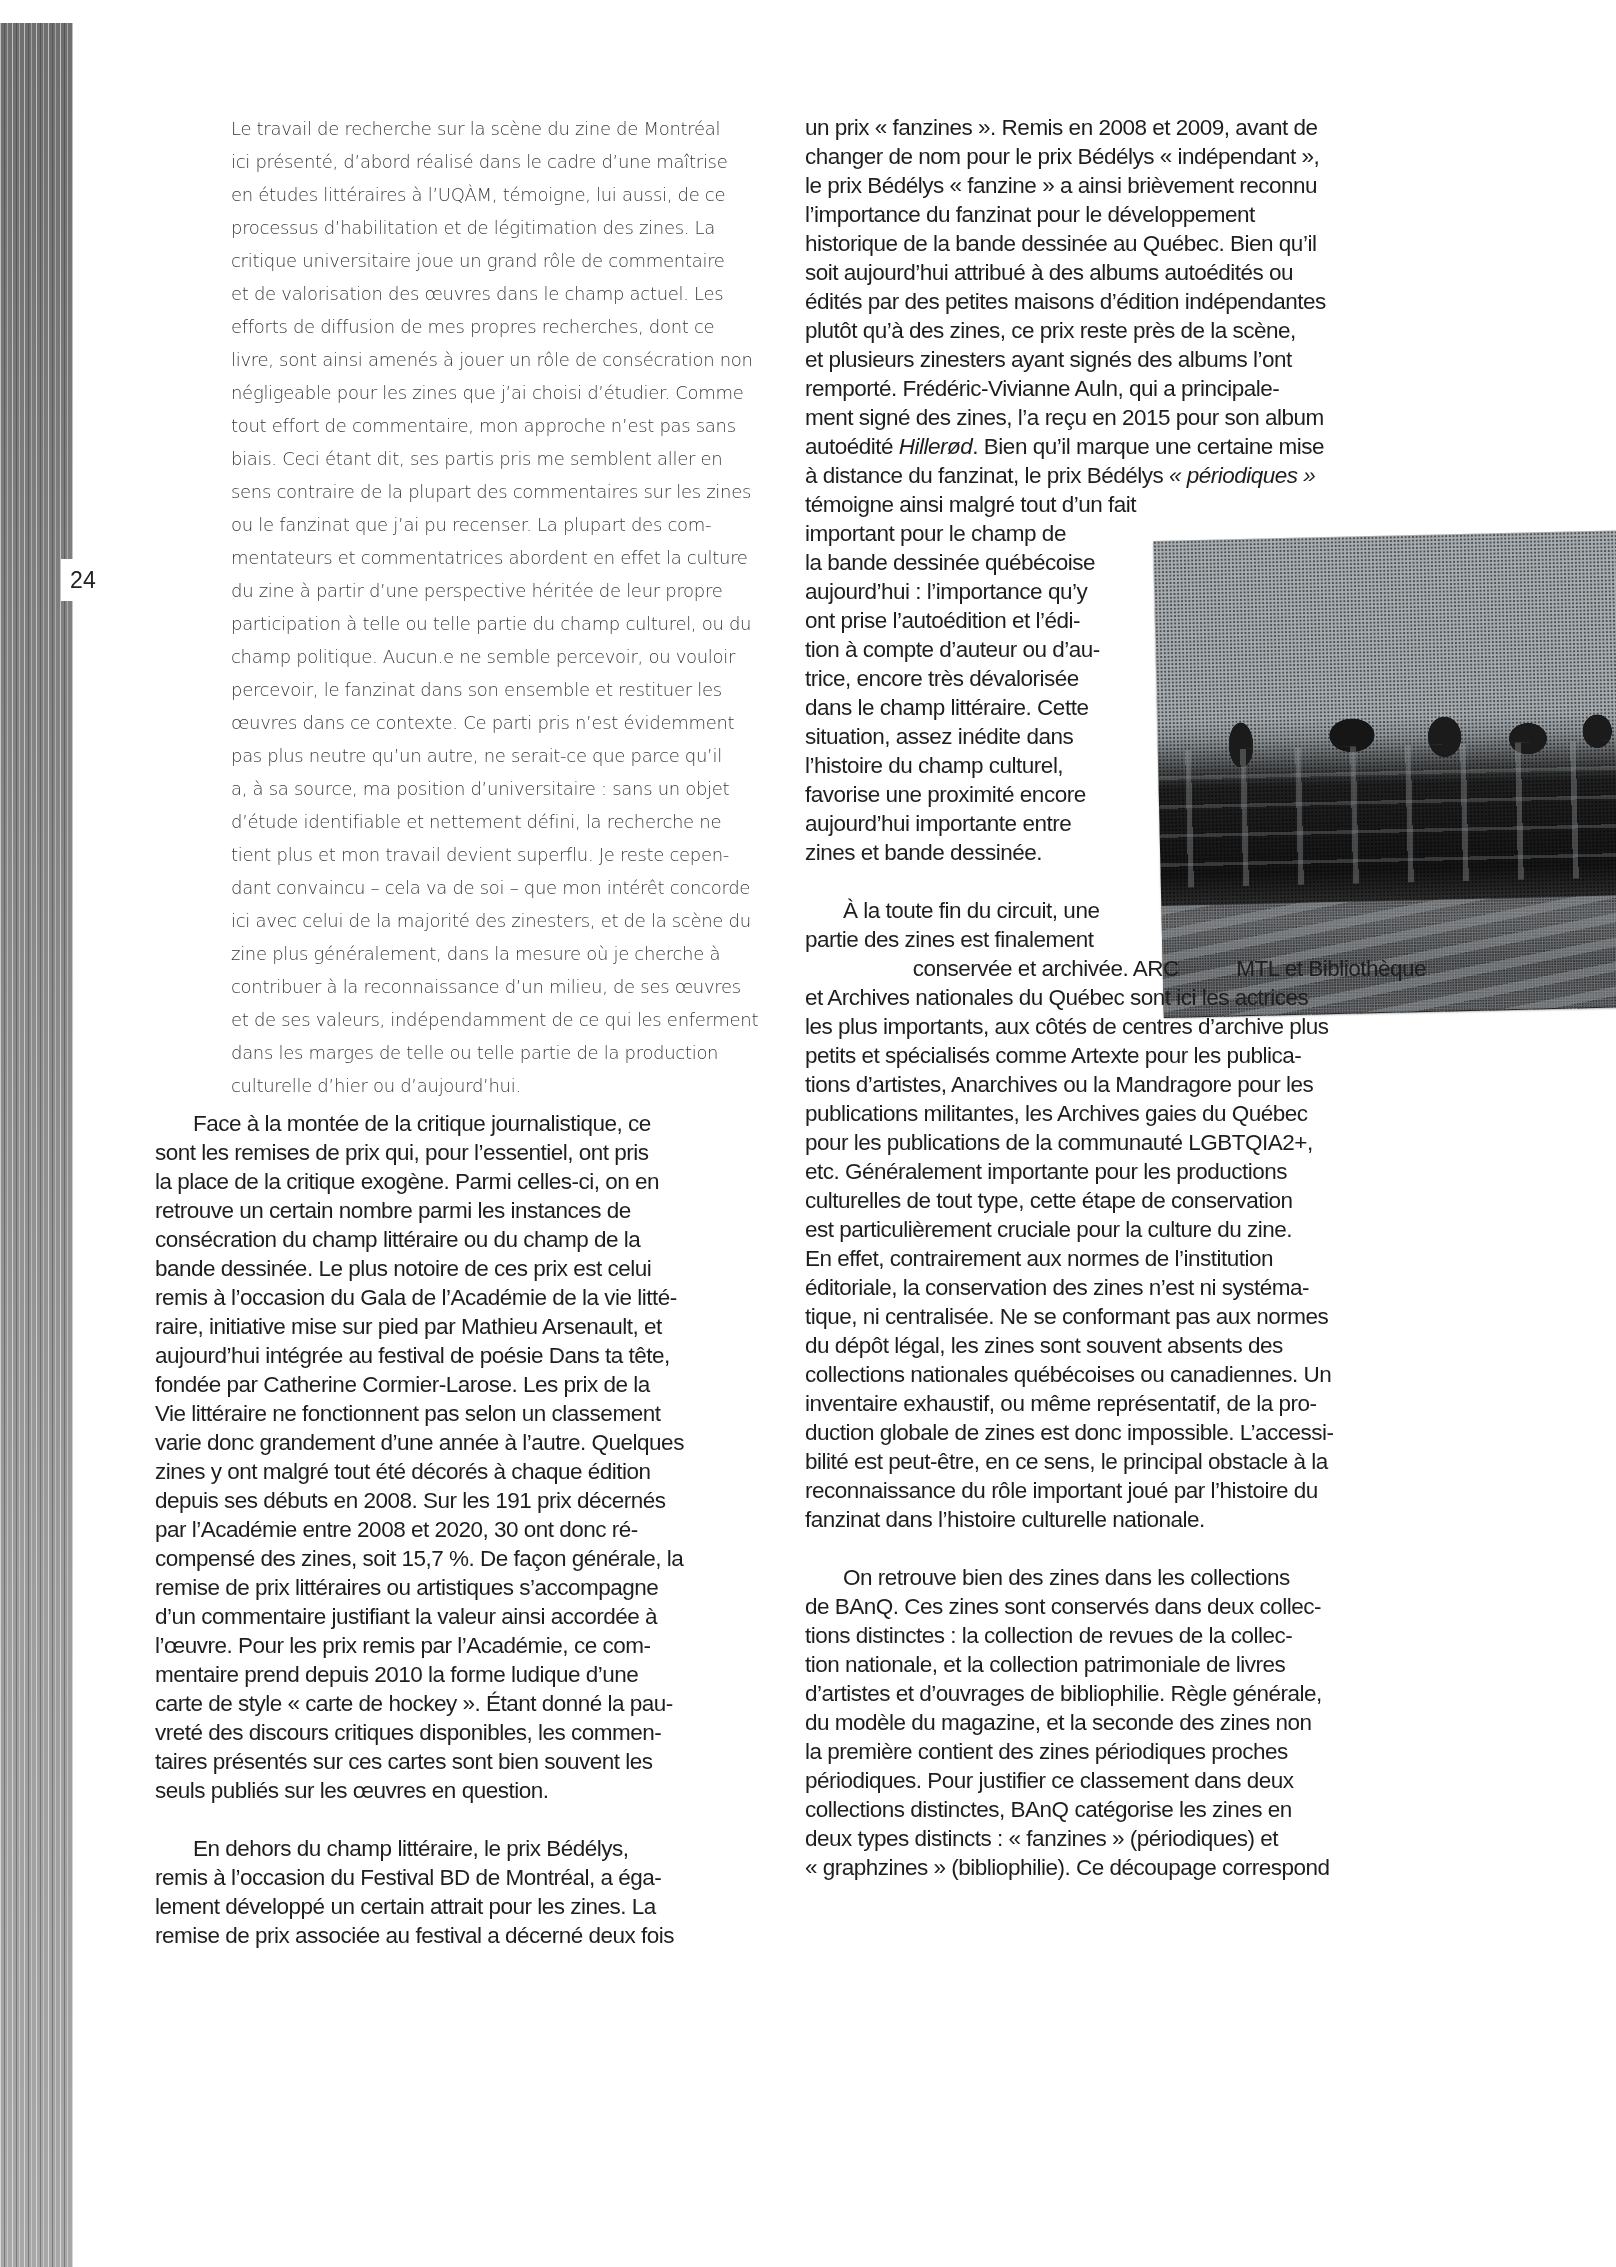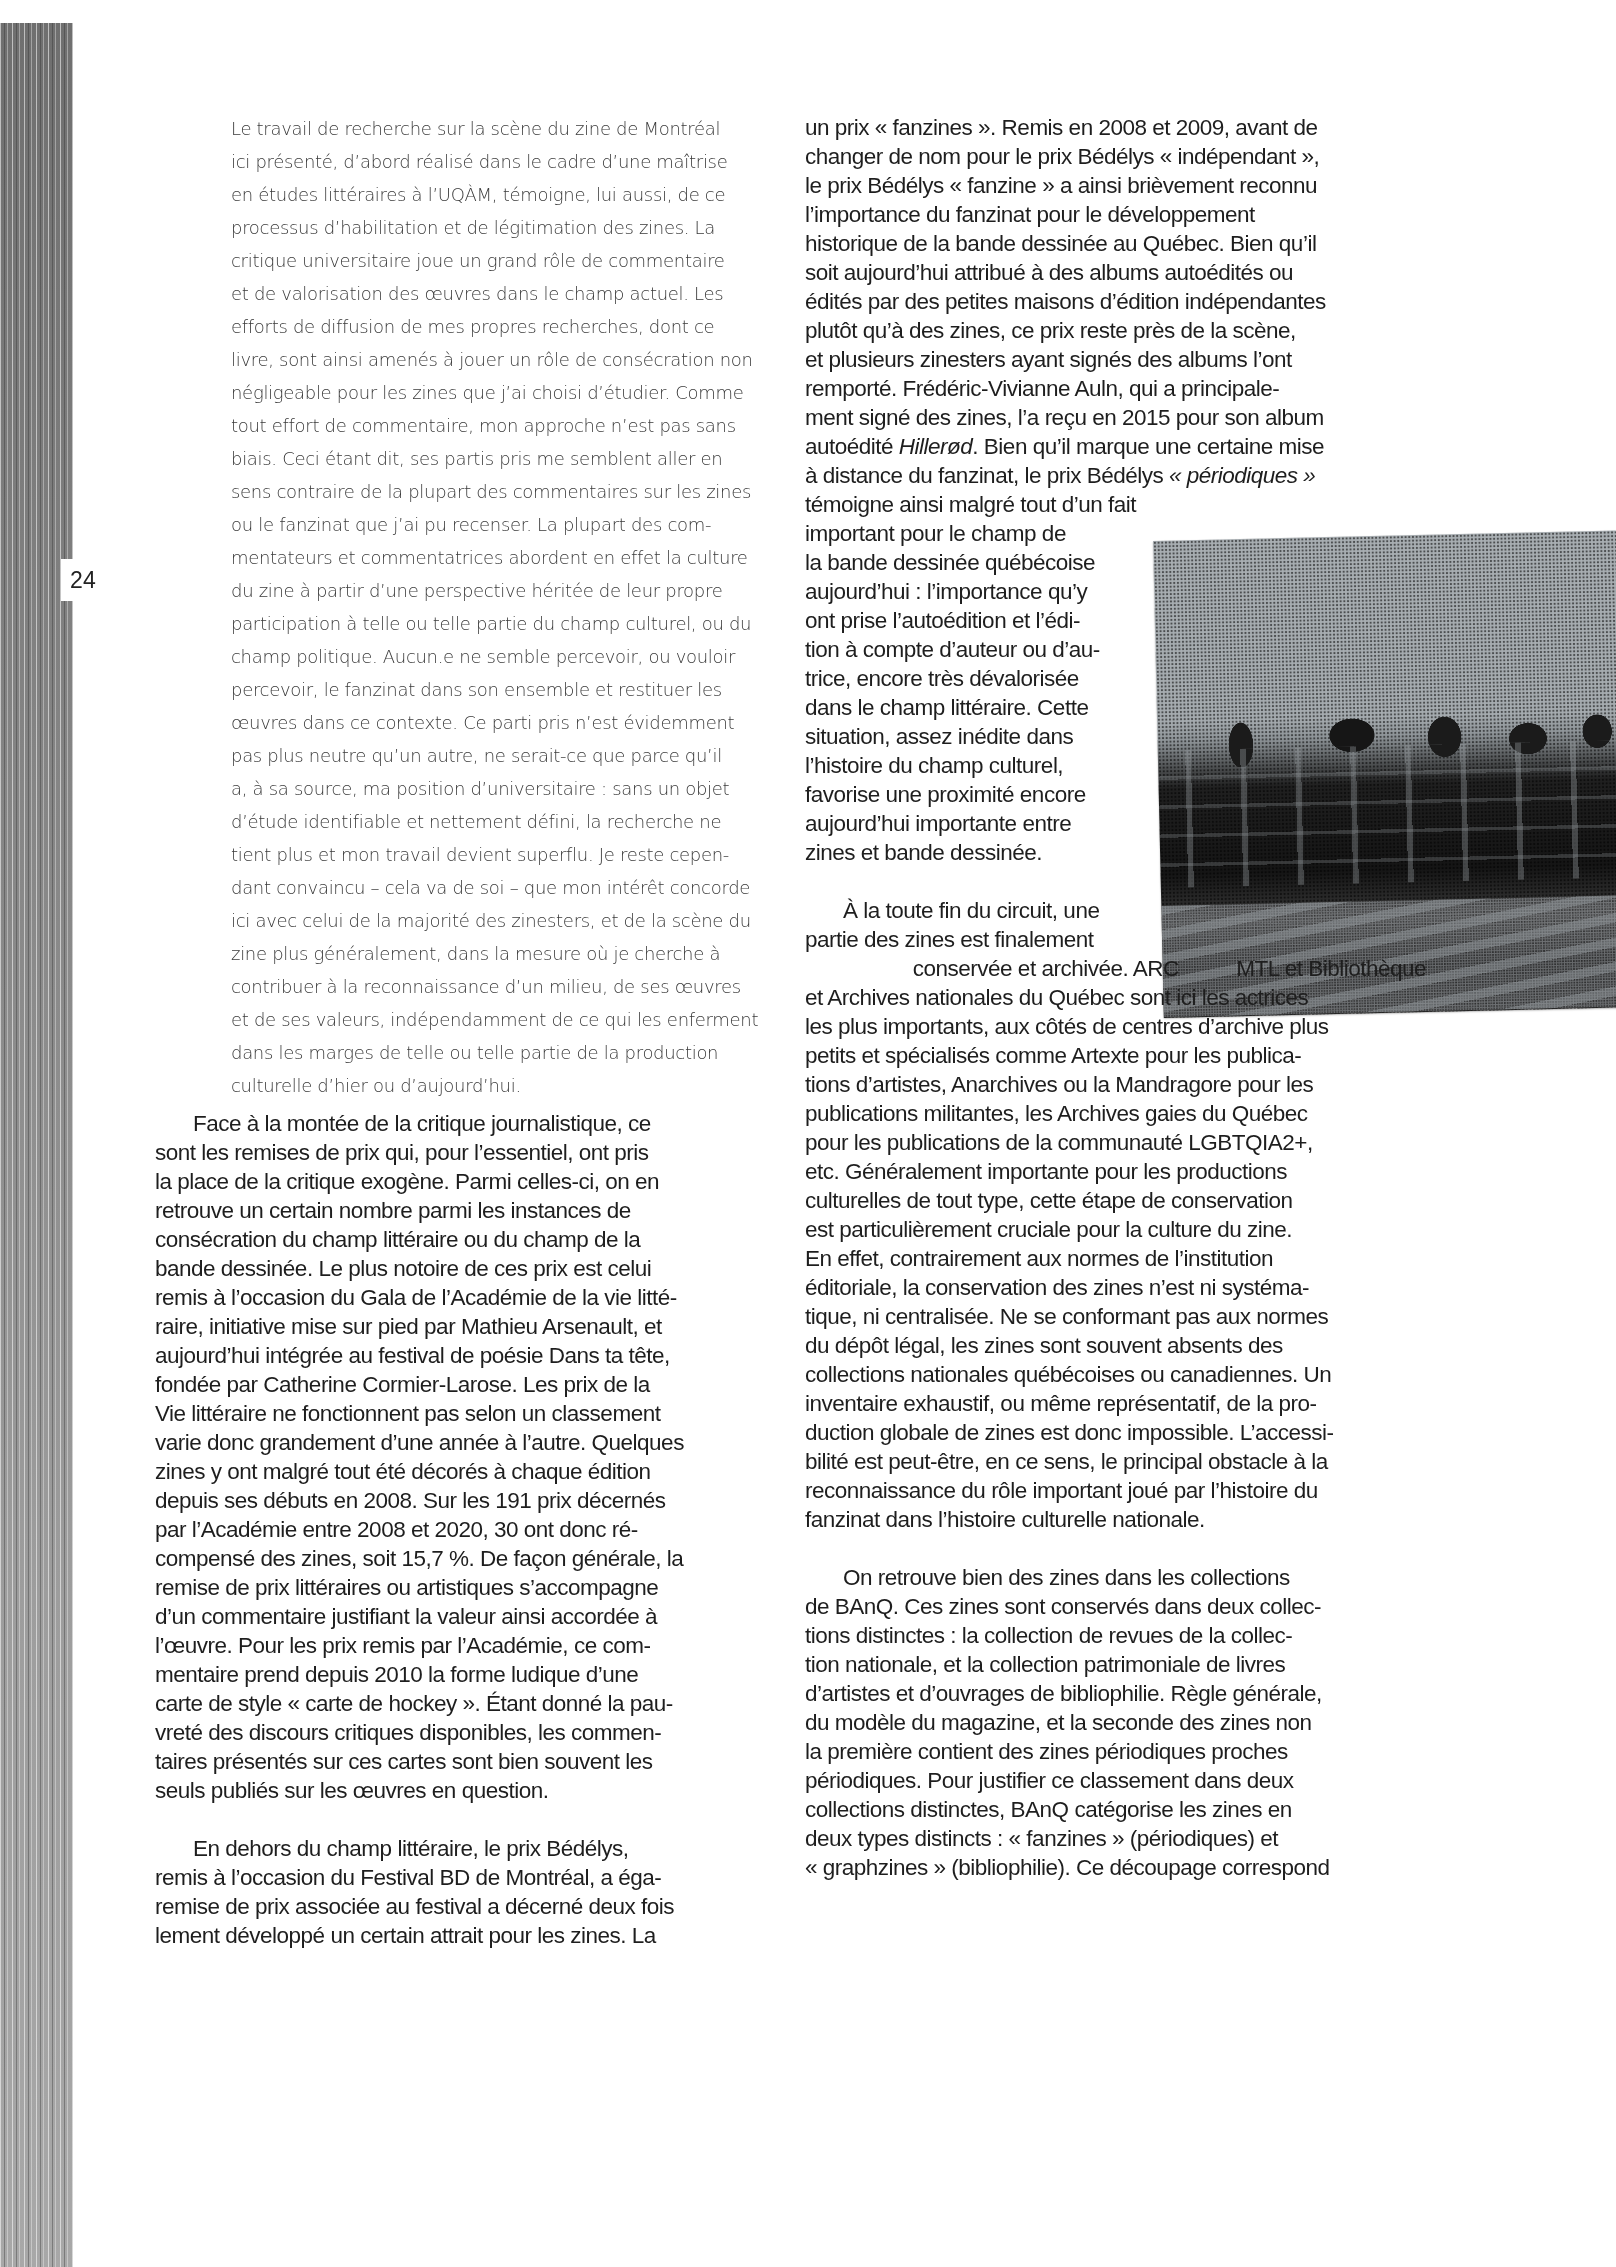--- a/index.html
+++ b/index.html
@@ -140,22 +140,22 @@
     <span class="ln">mentaire prend depuis 2010 la forme ludique d’une</span>
     <span class="ln">carte de style « carte de hockey ». Étant donné la pau-</span>
     <span class="ln">vreté des discours critiques disponibles, les commen-</span>
     <span class="ln">taires présentés sur ces cartes sont bien souvent les</span>
     <span class="ln">seuls publiés sur les œuvres en question.</span>
   </div>
   <div class="gap"></div>
   <div>
     <span class="ln ind">En dehors du champ littéraire, le prix Bédélys,</span>
     <span class="ln">remis à l’occasion du Festival BD de Montréal, a éga-</span>
+    <span class="ln">lement développé un certain attrait pour les zines. La</span>
     <span class="ln">remise de prix associée au festival a décerné deux fois</span>
-    <span class="ln">lement développé un certain attrait pour les zines. La</span>
   </div>
 </div>
 
 <div class="photo">
   <div class="trees"></div>
   <div class="buildings"></div>
   <div class="snow"></div>
 </div>
 
 <div class="col right-col">

